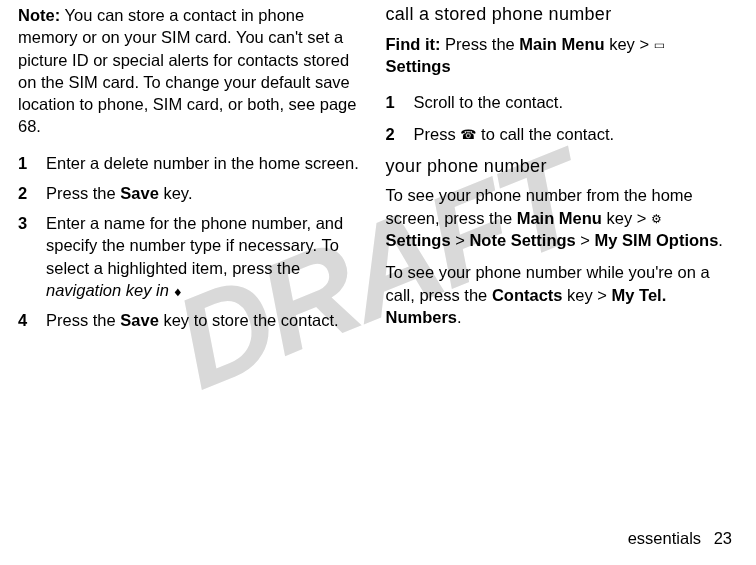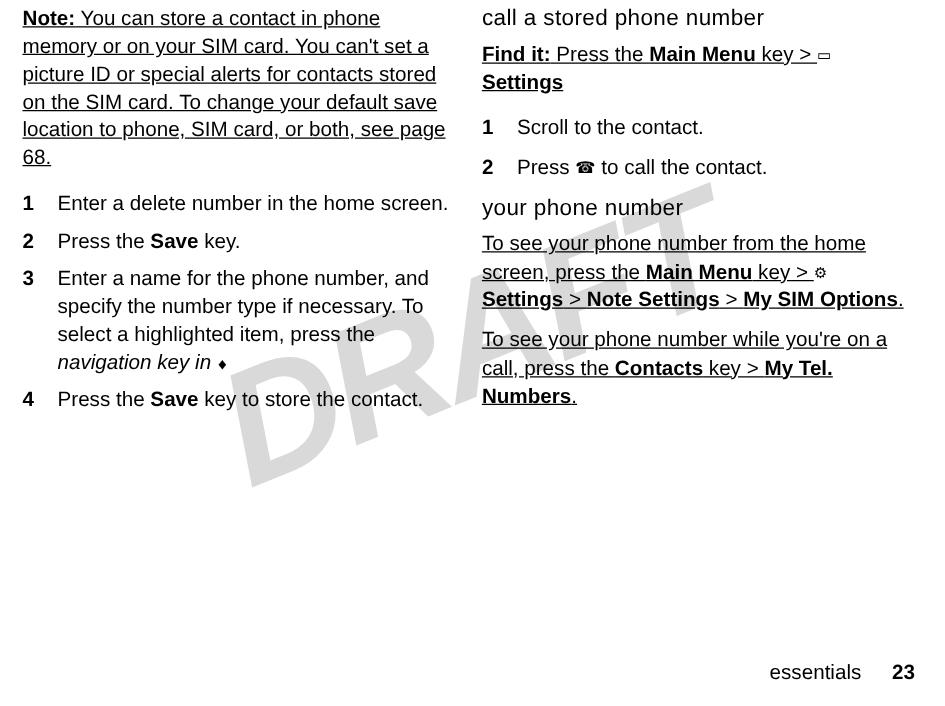--- a/index.html
+++ b/index.html
@@ -75,38 +75,37 @@
       width: 28px;
       flex-shrink: 0;
     }
     ol.steps li .txt {
       font-weight: 300;
       flex: 1;
     }
     .para {
       font-weight: 300;
       margin-bottom: 10px;
-      text-decoration: underline;
     }
     .shortcut-block {
       font-weight: 300;
       padding-left: 28px;
       margin-top: -2px;
       margin-bottom: 8px;
     }
     .footer {
       position: absolute;
       bottom: 16px;
       right: 24px;
       font-weight: 300;
       z-index: 1;
     }
     .footer .pagenum {
-      font-weight: 700;
-      margin-left: 20px;
+      font-weight: 400;
+      margin-left: 8px;
     }
     .key-glyph {
       display: inline-block;
       font-size: 12px;
       vertical-align: 1px;
     }
     .nav-glyph {
       display: inline-block;
       font-size: 10px;
       vertical-align: 1px;

